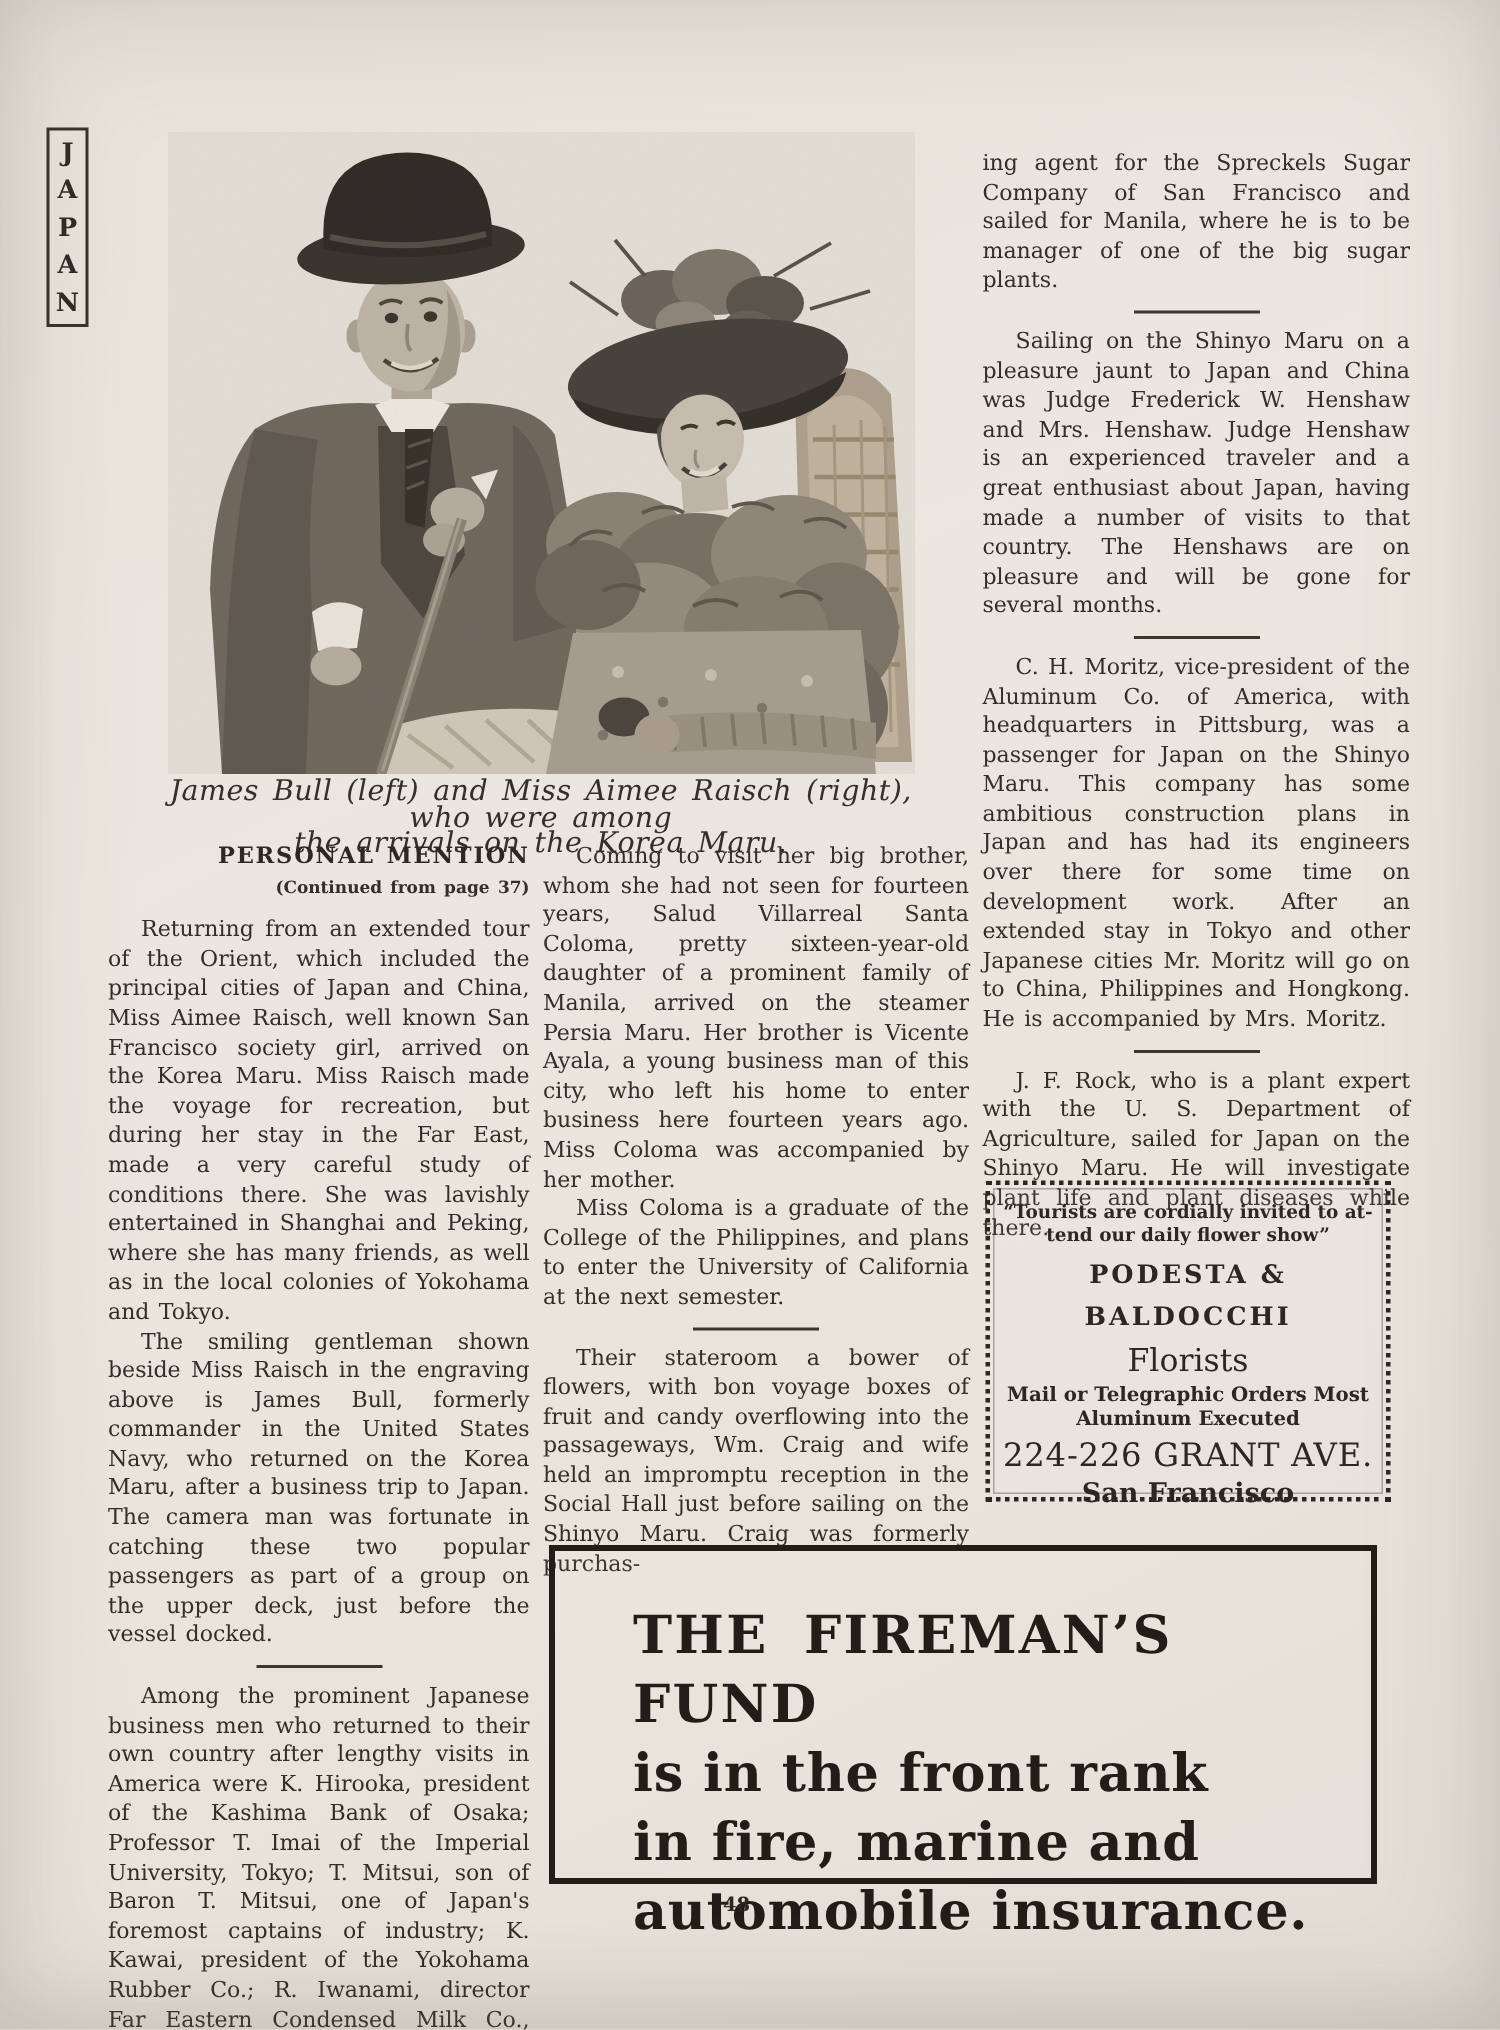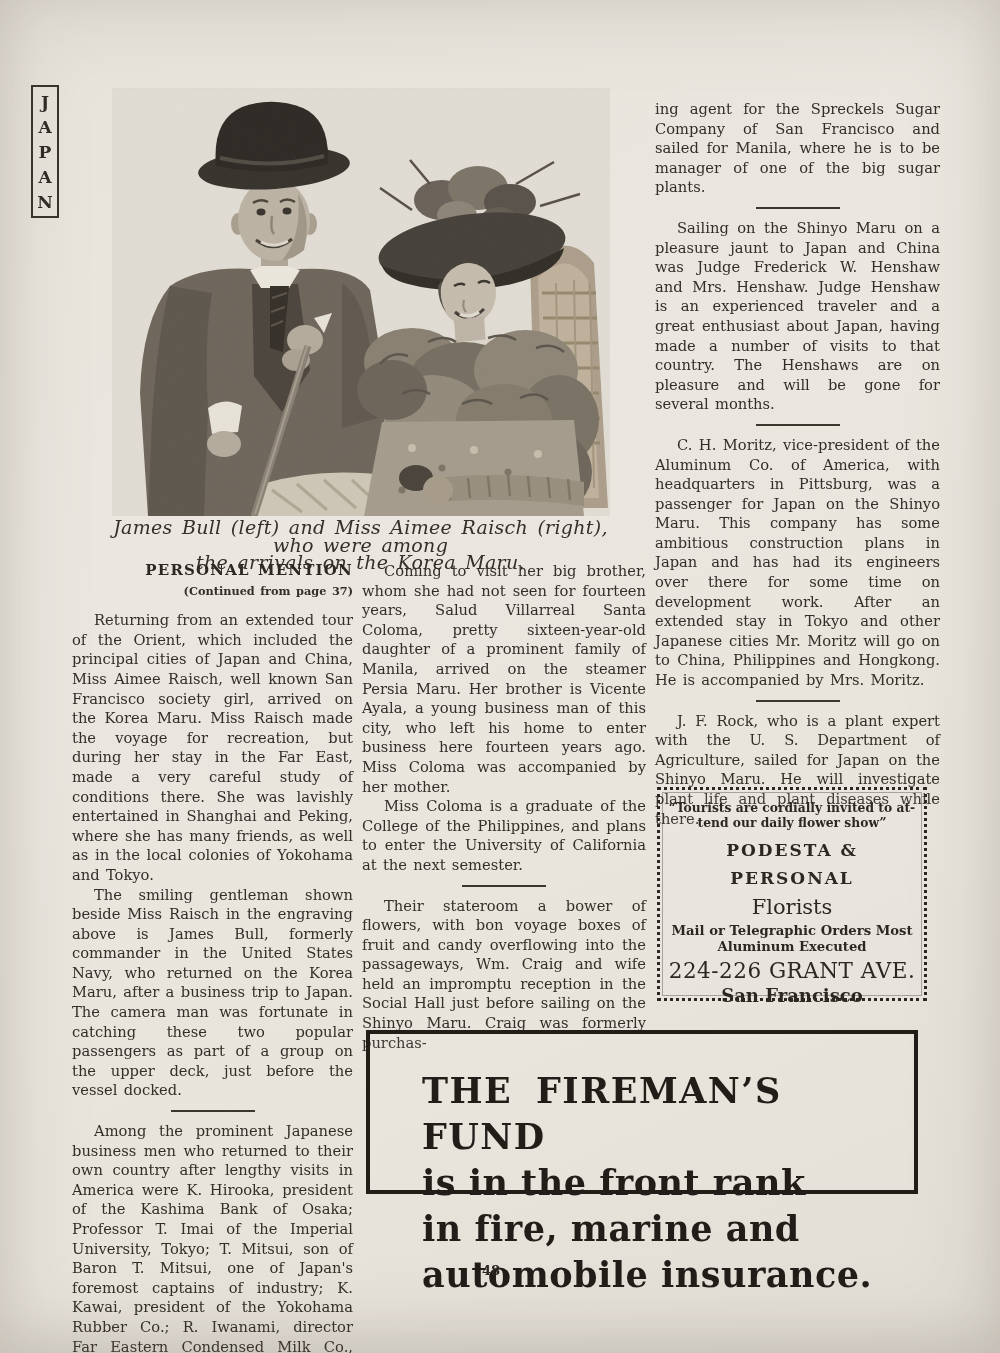--- a/index.html
+++ b/index.html
@@ -66,21 +66,21 @@
     background:rgba(255,255,255,.06);
   }
   .podesta .tagline{ font-weight:bold; font-size:12.3px; line-height:15px; }
   .podesta .name{ font-weight:bold; font-size:17px; line-height:28px; letter-spacing:2px; margin-top:6px; }
   .podesta .florists{ font-size:21px; line-height:24px; margin-top:3px; }
   .podesta .note{ font-weight:bold; font-size:13.2px; line-height:16px; margin-top:4px; }
   .podesta .addr{ font-weight:normal; font-size:21.5px; line-height:24px; letter-spacing:.5px; margin-top:4px; }
   .podesta .city{ font-weight:bold; font-size:18px; line-height:22px; margin-top:2px; }
   
   .fireman{
-    position:absolute; left:366px; top:1030px; width:552px; height:164px;
+    position:absolute; left:366px; top:1030px; width:552px; height:226px;
     border:4px solid #211e1a; padding:34px 20px 0 52px; color:#211e1a;
     background:rgba(255,255,255,.05);
   }
   .fireman div{ font-weight:bold; font-size:35px; line-height:46px; letter-spacing:.5px; }
   .fireman div:first-child{ letter-spacing:1.5px; word-spacing:10px; }
   .page-num{
     position:absolute; left:366px; top:1263px; width:250px; text-align:center;
     font-weight:bold; font-size:13px; color:#2c2823;
   }
 </style>
@@ -223,21 +223,21 @@
     <hr class="rule">
     <p>C. H. Moritz, vice-president of the Aluminum Co. of America, with headquarters in Pittsburg, was a passenger for Japan on the Shinyo Maru. This company has some ambitious construction plans in Japan and has had its engineers over there for some time on development work.  After an extended stay in Tokyo and other Japanese cities Mr. Moritz will go on to China, Philippines and Hongkong. He is accompanied by Mrs. Moritz.</p>
     <hr class="rule">
     <p>J. F. Rock, who is a plant expert with the U. S. Department of Agriculture, sailed for Japan on the Shinyo Maru.  He will investigate plant life and plant diseases while there.</p>
   </div>
 
   <div class="podesta">
     <div class="tagline">“Tourists are cordially invited to at-</div>
     <div class="tagline">tend our daily flower show”</div>
     <div class="name">PODESTA &amp;</div>
-    <div class="name" style="margin-top:0">PERSONAL</div>
+    <div class="name" style="margin-top:0">BALDOCCHI</div>
     <div class="florists">Florists</div>
     <div class="note">Mail or Telegraphic Orders Most</div>
     <div class="note" style="margin-top:0">Aluminum Executed</div>
     <div class="addr">224-226 GRANT AVE.</div>
     <div class="city">San Francisco</div>
   </div>
 
   <div class="fireman">
     <div>THE FIREMAN’S FUND</div>
     <div>is in the front rank</div>

